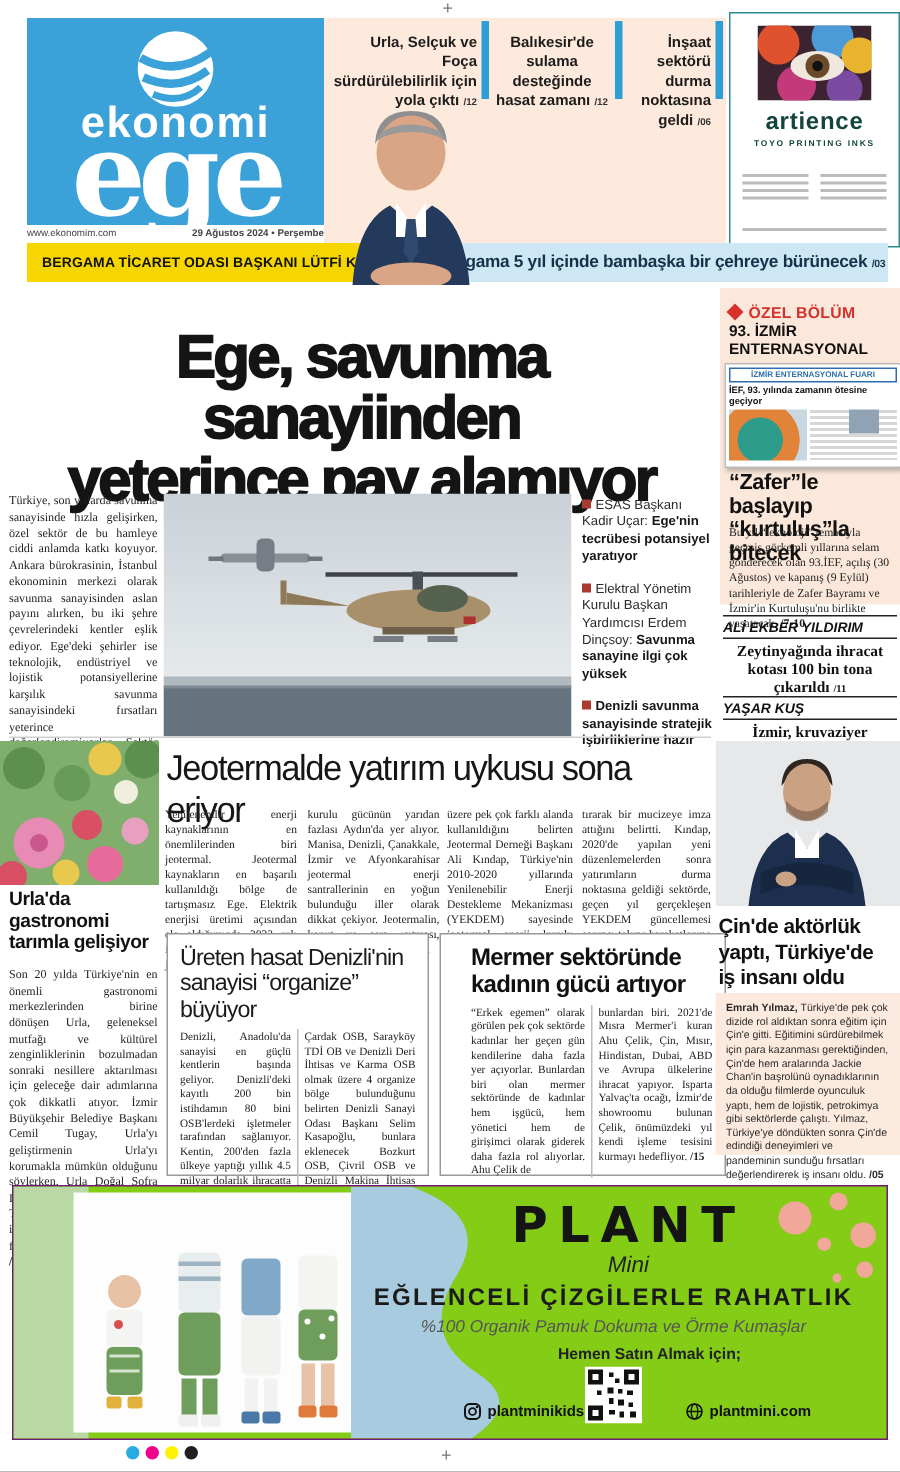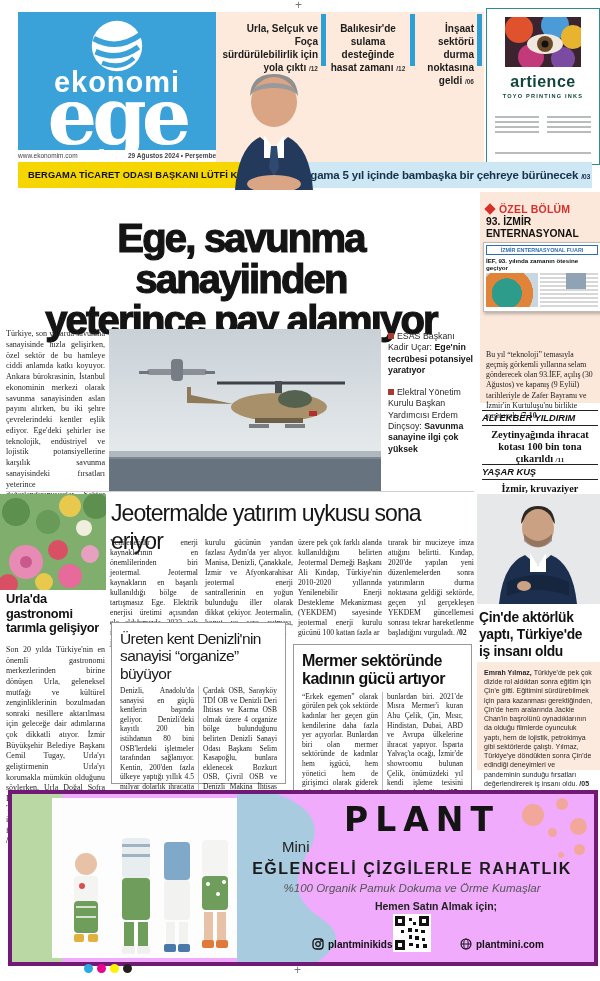--- a/index.html
+++ b/index.html
@@ -44,23 +44,23 @@
   .jcol{font-family:"Liberation Serif",serif;font-size:7.7px;line-height:1.3;color:#222;text-align:justify;}
   
   .boxart{border:1px solid #999;background:#fff;}
   .btitle-light{font-weight:400;font-size:15.5px;line-height:1.12;letter-spacing:-.6px;color:#1b1b1b;}
   .btitle-bold{font-weight:800;font-size:16px;line-height:1.12;letter-spacing:-.5px;color:#111;}
   .bcol{font-family:"Liberation Serif",serif;font-size:7.5px;line-height:1.28;color:#222;text-align:justify;}
   .urla-title{font-weight:800;font-size:12.8px;line-height:1.15;letter-spacing:-.3px;color:#111;}
   .cin-title{font-weight:800;font-size:13.8px;line-height:1.22;letter-spacing:-.3px;color:#111;}
   .cin-body{background:#fdeade;font-size:7px;line-height:1.32;color:#2a2a2a;}
   
-  .plant{background:#f0abfc;border:4px solid #701a75;overflow:hidden;}
+  .plant{background:#84cc16;border:1px solid #701a75;overflow:hidden;}
   .plant-brand{font-family:"DejaVu Sans",sans-serif;font-weight:bold;font-size:33px;letter-spacing:7px;color:#141414;text-align:center;}
-  .plant-sub{font-size:15px;color:#222;}
+  .plant-sub{font-style:italic;font-size:15px;color:#222;text-align:center;}
   .plant-head{font-weight:800;font-size:16px;letter-spacing:1.5px;color:#1a1a1a;text-align:center;}
   .plant-line2{font-size:11.5px;color:#555;text-align:center;font-style:italic;}
   .plant-cta{font-weight:800;font-size:10.5px;color:#222;text-align:center;}
   .plant-foot{font-weight:bold;font-size:10px;color:#111;display:flex;align-items:center;gap:4px;}
   .hr{background:#cfcfcf;height:1px;}
   .finebar{background:#b9bcbe;height:2px;margin:3px 0;}
   .reg{color:#777;font-size:12px;}
   .dot{border-radius:50%;width:9px;height:9px;}
 </style>
 </head>
@@ -180,36 +180,41 @@
       <rect x="-24" y="11" width="48" height="5" fill="#6e6048"></rect>
       <rect x="-30" y="17" width="20" height="4" fill="#777d82"></rect>
       <rect x="6" y="17" width="20" height="4" fill="#777d82"></rect>
       <rect x="30" y="4" width="8" height="5" fill="#b03030"></rect>
     </g>
   </svg>
 
   <div class="abs" style="left:388px;top:331px;width:88px;">
     <p class="bullet"><span class="sq"></span><span>ESAS Başkanı Kadir Uçar: </span><b>Ege'nin tecrübesi potansiyel yaratıyor</b></p>
     <p class="bullet"><span class="sq"></span><span>Elektral Yönetim Kurulu Başkan Yardımcısı Erdem Dinçsoy: </span><b>Savunma sanayine ilgi çok yüksek</b></p>
+    <p class="bullet"><span class="sq"></span><b>Denizli savunma sanayisinde stratejik işbirliklerine hazır</b></p>
   </div>
 
   <div class="abs peach" style="left:480px;top:192px;width:120px;height:211px;"></div>
   <div class="abs" style="left:486px;top:199px;">
     <span class="diamond"></span><span class="kickred">ÖZEL BÖLÜM</span>
   </div>
   <div class="abs sbtitle" style="left:486px;top:216px;width:110px;">93. İZMİR ENTERNASYONAL FUARI</div>
   <div class="abs" style="left:483px;top:242px;width:112px;height:64px;background:#fff;border:1px solid #bbb;box-shadow:1px 2px 3px rgba(0,0,0,.25);padding:2px;">
     <div style="border:1px solid #2d6fae;color:#2d6fae;font-weight:bold;font-size:5.4px;text-align:center;padding:1px 0;">İZMİR ENTERNASYONAL FUARI</div>
     <div style="font-weight:800;font-size:6.2px;color:#111;margin-top:2px;">İEF, 93. yılında zamanın ötesine geçiyor</div>
     <div style="display:flex;gap:2px;margin-top:2px;">
       <div style="width:52px;height:34px;background:radial-gradient(circle at 40% 60%, #2e9c8a 0 40%, #e2833a 41% 70%, #c9d7e0 71%);"></div>
       <div style="flex:1;height:34px;background:repeating-linear-gradient(#d7d7d7 0 2px, #fff 2px 4px);">
         <div style="width:20px;height:16px;background:#8fa3b5;margin-left:26px;"></div>
       </div>
     </div>
+  </div>
+  <div class="abs zafer" style="left:486px;top:315px;width:110px;">
+    <div>“Zafer”le başlayıp</div>
+    <div>“kurtuluş”la bitecek</div>
   </div>
   <div class="abs zbody" style="left:486px;top:350px;width:108px;">
     <span>Bu yıl “teknoloji” temasıyla geçmiş görkemli yıllarına selam gönderecek olan 93.İEF, açılış (30 Ağustos) ve kapanış (9 Eylül) tarihleriyle de Zafer Bayramı ve İzmir'in Kurtuluşu'nu birlikte yaşatacak. </span><span class="pg">/7-10</span>
   </div>
 
   <div class="abs" style="left:482px;top:410px;width:116px;">
     <div class="colname">ALİ EKBER YILDIRIM</div>
     <div class="coltext" style="margin-top:3px;">
       <span>Zeytinyağında ihracat kotası 100 bin tona çıkarıldı </span><span class="ref">/11</span>
     </div>
@@ -256,32 +261,32 @@
     <ellipse cx="47" cy="92" rx="7" ry="5" fill="#caa183"></ellipse>
   </svg>
 
   <div class="abs urla-title" style="left:6px;top:592px;width:100px;">Urla'da gastronomi tarımla gelişiyor</div>
   <div class="abs bodytxt justify" style="left:6px;top:645px;width:99px;font-size:8px;">
     <span>Son 20 yılda Türkiye'nin en önemli gastronomi merkezlerinden birine dönüşen Urla, geleneksel mutfağı ve kültürel zenginliklerinin bozulmadan sonraki nesillere aktarılması için geleceğe dair adımlarına çok dikkatli atıyor. İzmir Büyükşehir Belediye Başkanı Cemil Tugay, Urla'yı geliştirmenin Urla'yı korumakla mümkün olduğunu söylerken, Urla Doğal Sofra Derneği Başkanı Birgül Türkol, ilçede güzel bir yemek için gereken her şeyin fazlasıyla bulunduğunu anlattı. </span><span class="pg">/11</span>
   </div>
 
   <div class="abs boxart" style="left:111px;top:622px;width:173px;height:160px;padding:0;">
     <div class="btitle-light" style="margin:7px 8px 4px 8px;">
-      <div>Üreten kent Denizli'nin</div>
+      <div>Üreten hasat Denizli'nin</div>
       <div>sanayisi “organize” büyüyor</div>
     </div>
     <div style="display:flex;margin:2px 8px;">
       <div class="bcol" style="width:76px;padding-right:4px;">Denizli, Anadolu'da sanayisi en güçlü kentlerin başında geliyor. Denizli'deki kayıtlı 200 bin istihdamın 80 bini OSB'lerdeki işletmeler tarafından sağlanıyor. Kentin, 200'den fazla ülkeye yaptığı yıllık 4.5 milyar dolarlık ihracatta da sanayicilerin payı büyük. Denizli'de şu an Denizli OSB,</div>
       <div class="bcol" style="width:76px;border-left:1px solid #bbb;padding-left:4px;">
         <span>Çardak OSB, Sarayköy TDİ OB ve Denizli Deri İhtisas ve Karma OSB olmak üzere 4 organize bölge bulunduğunu belirten Denizli Sanayi Odası Başkanı Selim Kasapoğlu, bunlara eklenecek Bozkurt OSB, Çivril OSB ve Denizli Makina İhtisas OSB ile kentin üretim gücünün daha da artacağını ifade etti. </span><span class="pg">/04</span>
       </div>
     </div>
   </div>
 
-  <div class="abs boxart" style="left:293px;top:644px;width:177px;height:160px;">
+  <div class="abs boxart" style="left:293px;top:622px;width:177px;height:160px;padding-left:12px;">
     <div class="btitle-bold" style="margin:7px 8px 4px 8px;">
       <div>Mermer sektöründe</div>
       <div>kadının gücü artıyor</div>
     </div>
     <div style="display:flex;margin:2px 8px;">
       <div class="bcol" style="width:78px;padding-right:4px;">“Erkek egemen” olarak görülen pek çok sektörde kadınlar her geçen gün kendilerine daha fazla yer açıyorlar. Bunlardan biri olan mermer sektöründe de kadınlar hem işgücü, hem yönetici hem de girişimci olarak giderek daha fazla rol alıyorlar. Ahu Çelik de</div>
       <div class="bcol" style="width:78px;border-left:1px solid #bbb;padding-left:4px;">
         <span>bunlardan biri. 2021'de Mısra Mermer'i kuran Ahu Çelik, Çin, Mısır, Hindistan, Dubai, ABD ve Avrupa ülkelerine ihracat yapıyor. Isparta Yalvaç'ta ocağı, İzmir'de showroomu bulunan Çelik, önümüzdeki yıl kendi işleme tesisini kurmayı hedefliyor. </span><span class="pg">/15</span>
       </div>
     </div>

